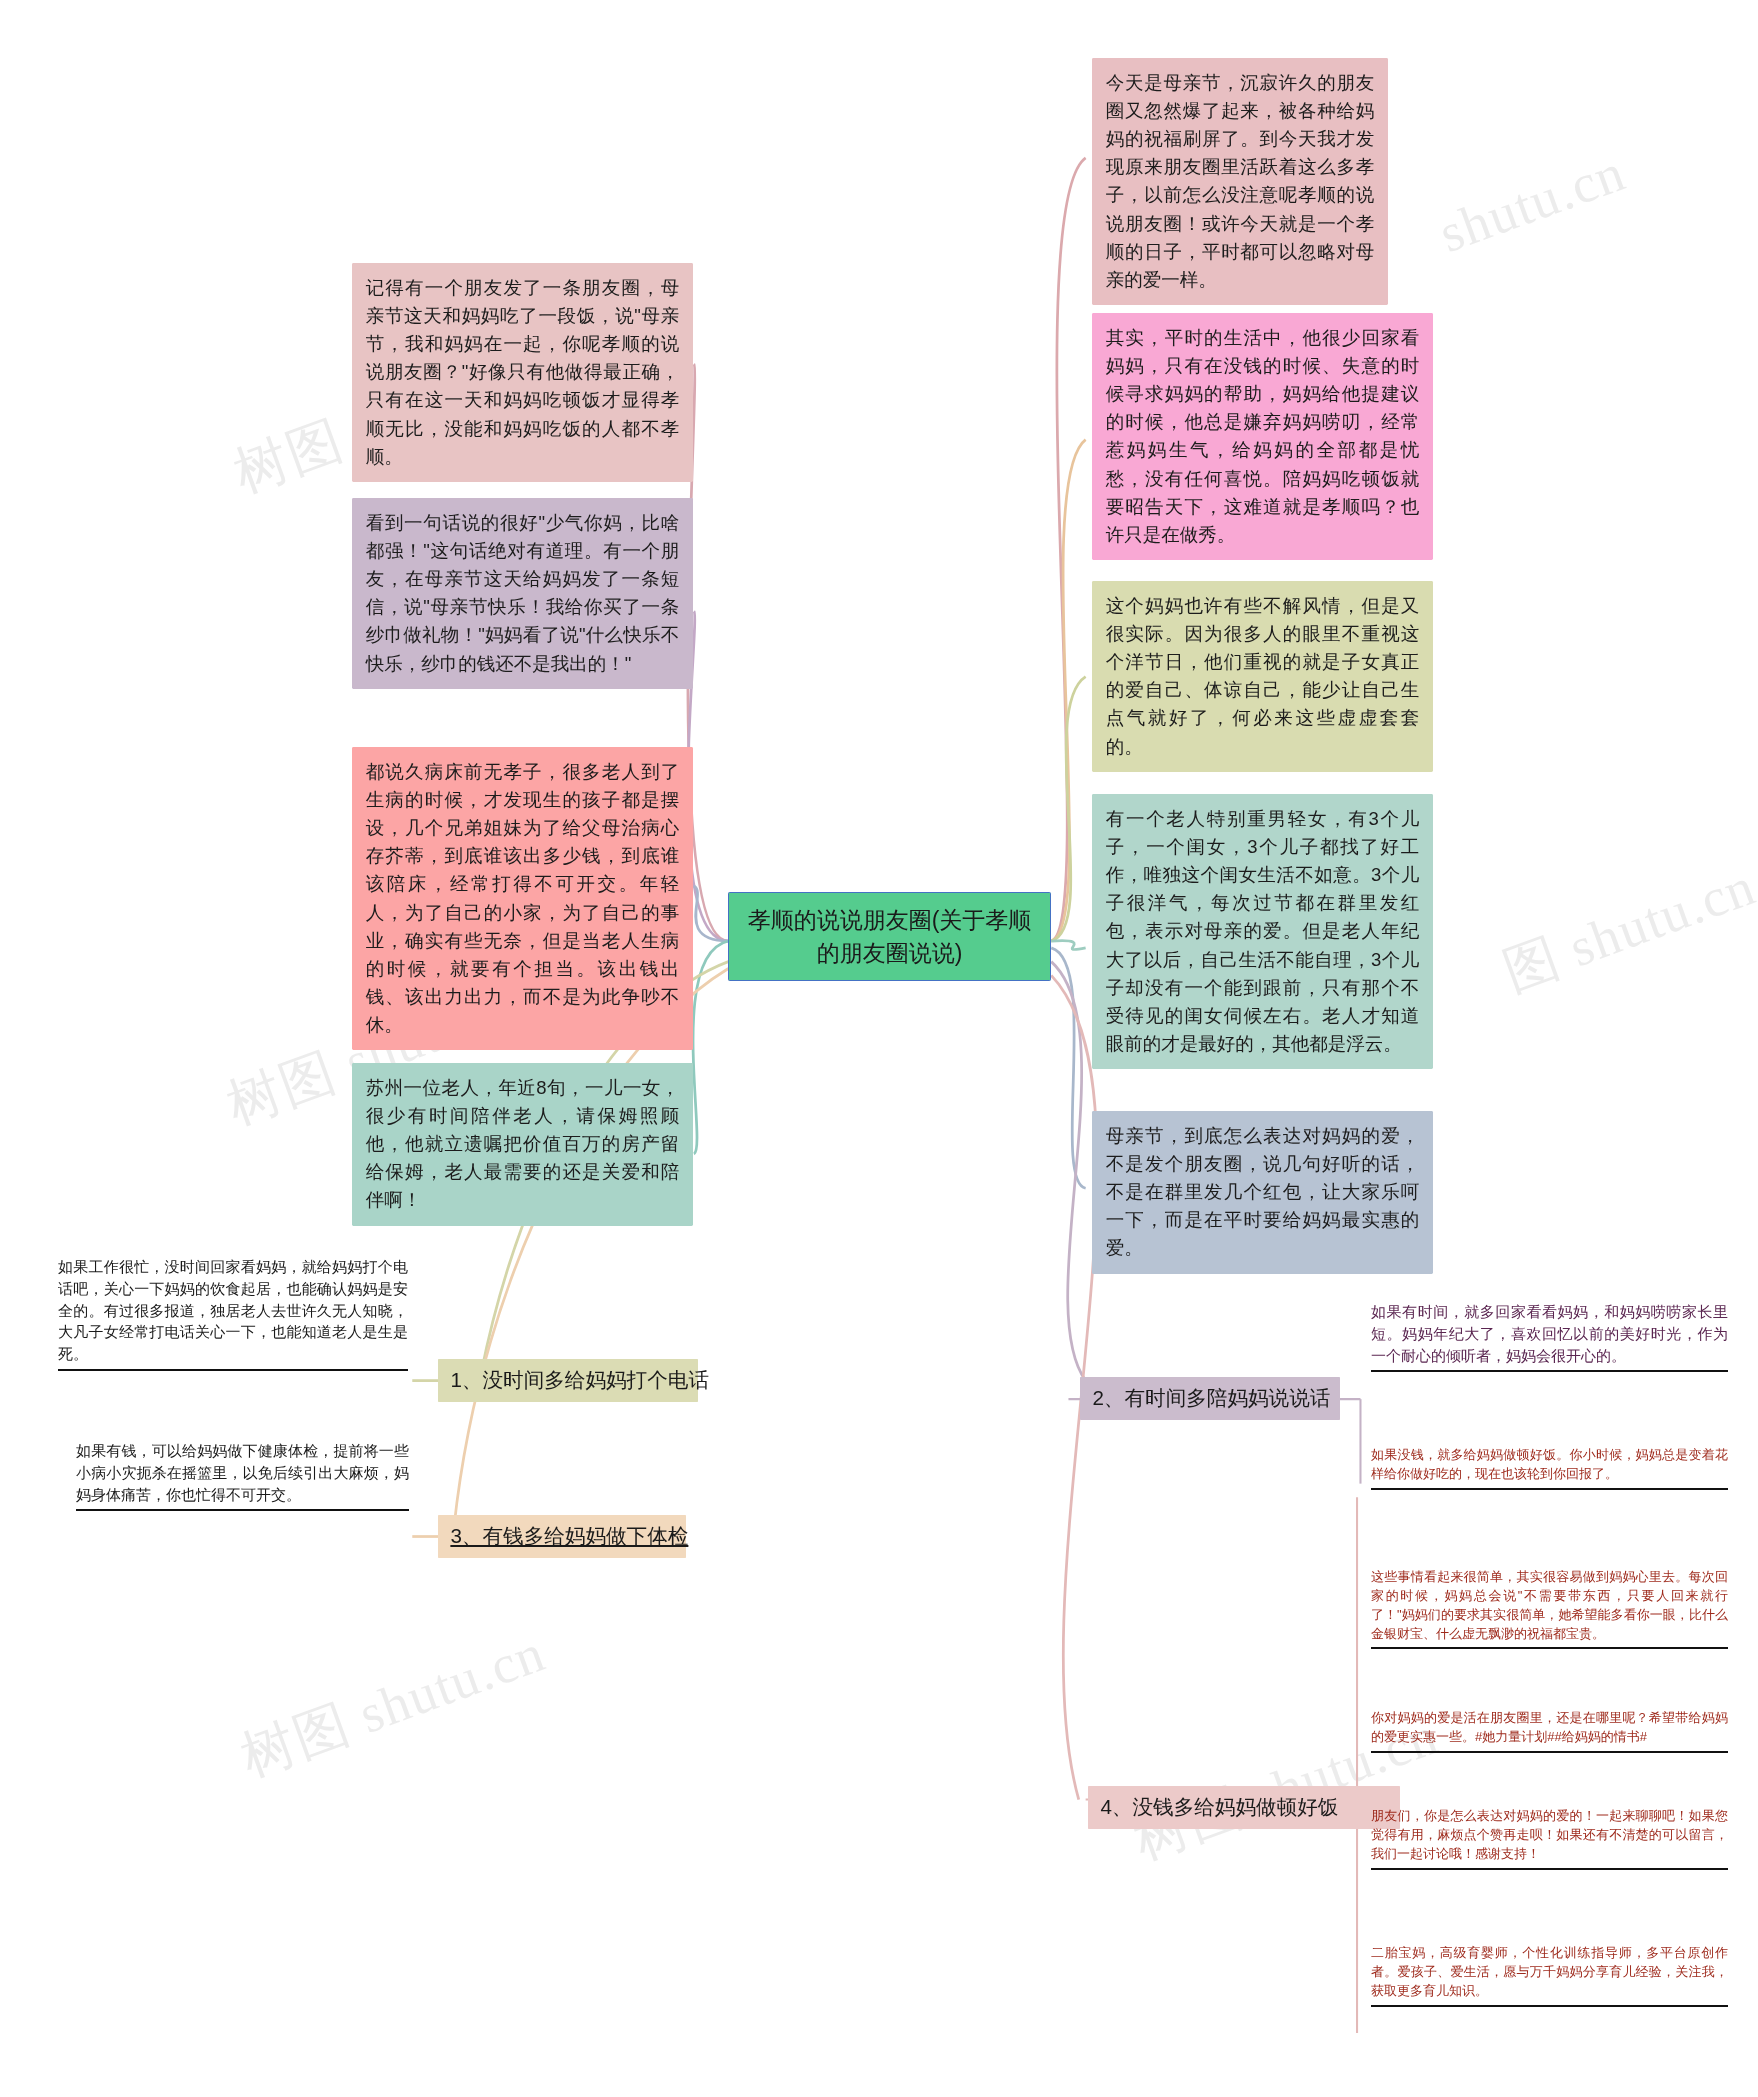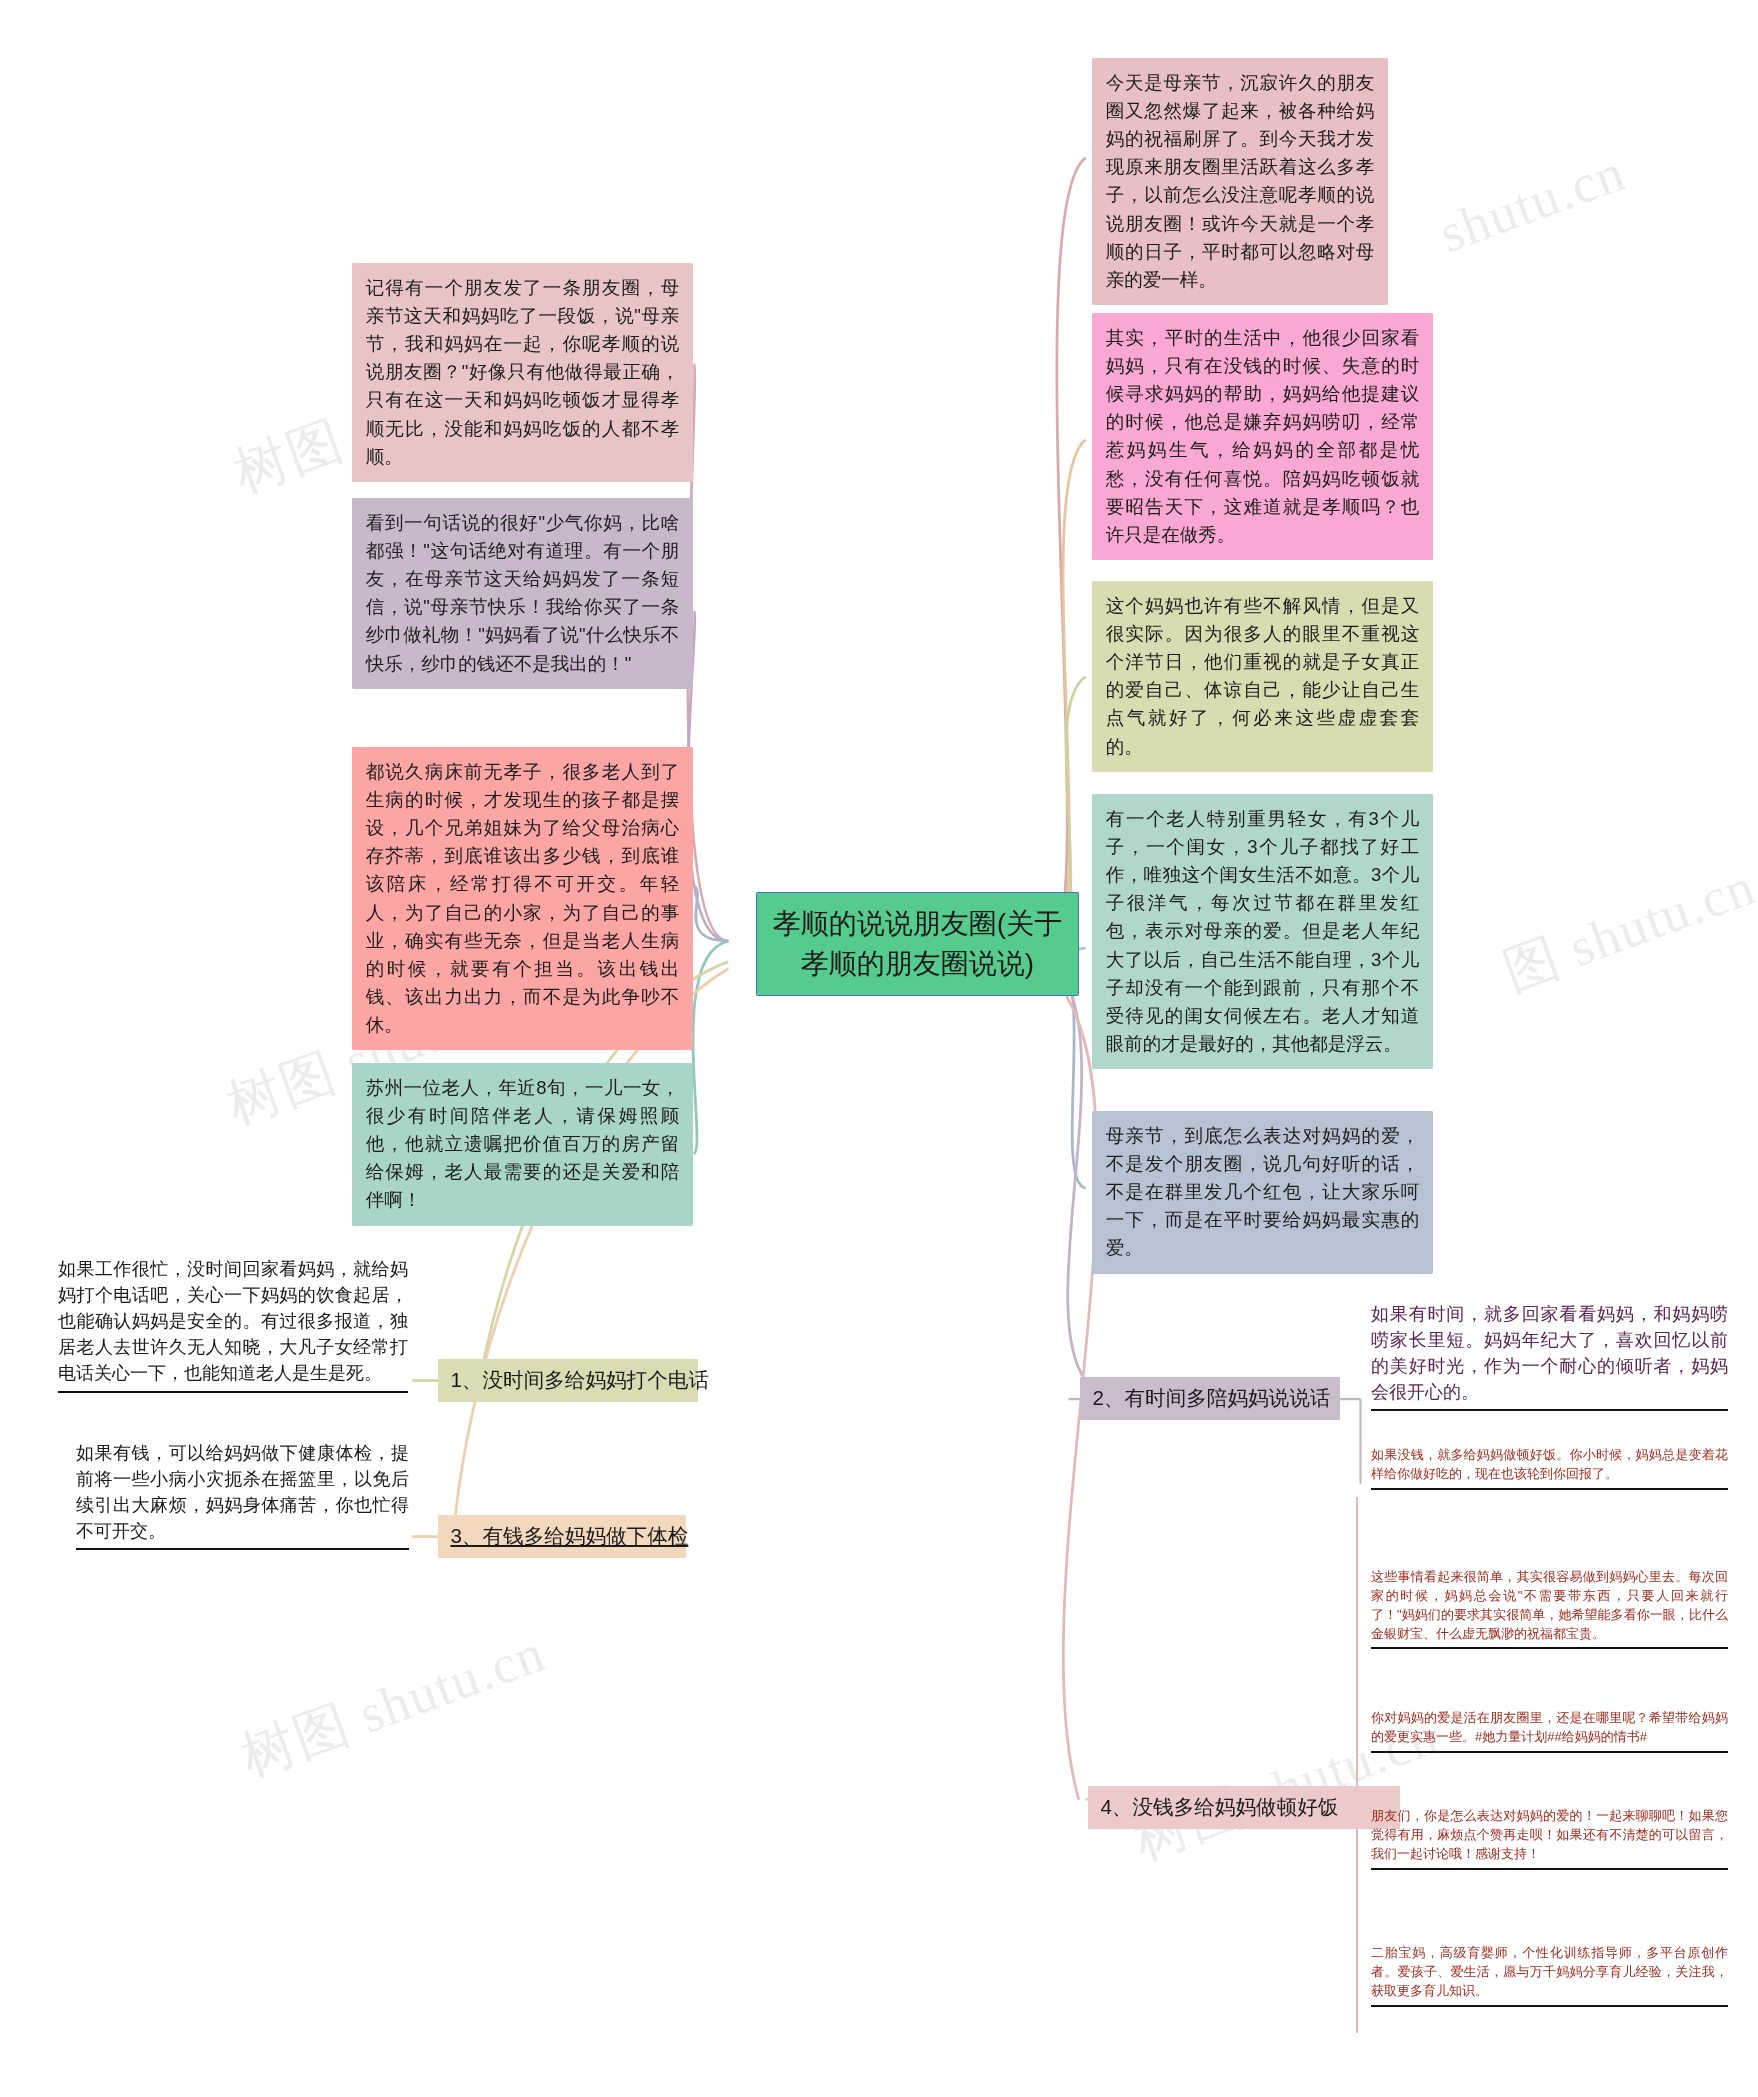--- a/index.html
+++ b/index.html
@@ -38,43 +38,42 @@
     text-align: justify;
     word-break: break-word;
   }
 
   
   .central {
     position: absolute;
     background: #55cc8e;
     border: 1.4px solid #4472c4;
     color: #1a1a1a;
-    font-size: 28px;
+    font-size: 23px;
     line-height: 1.42;
     text-align: center;
     padding: 11px 12.4px;
     border-radius: 1.4px;
-    margin-left: 28px;
   }
 
   
   .branch-label {
     position: absolute;
     font-size: 20.6px;
     line-height: 1.3;
     padding: 8.2px 11px 8.2px 12.4px;
     color: #1a1a1a;
     border-radius: 0.7px;
     white-space: nowrap;
   }
 
   
   .leaf {
     position: absolute;
-    font-size: 18px;
+    font-size: 15px;
     line-height: 1.45;
     color: #1a1a1a;
     text-align: justify;
   }
   .leaf .rule {
     display: block;
     border-bottom: 2.7px solid #111;
     margin-top: 4.1px;
   }
   .leaf.red { color: #9e2a1c; font-size: 13px; }

